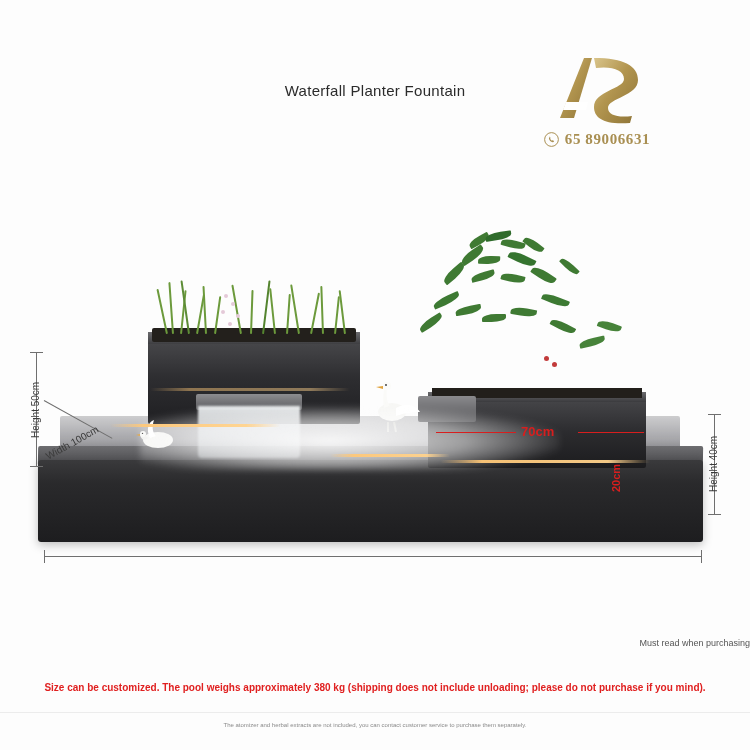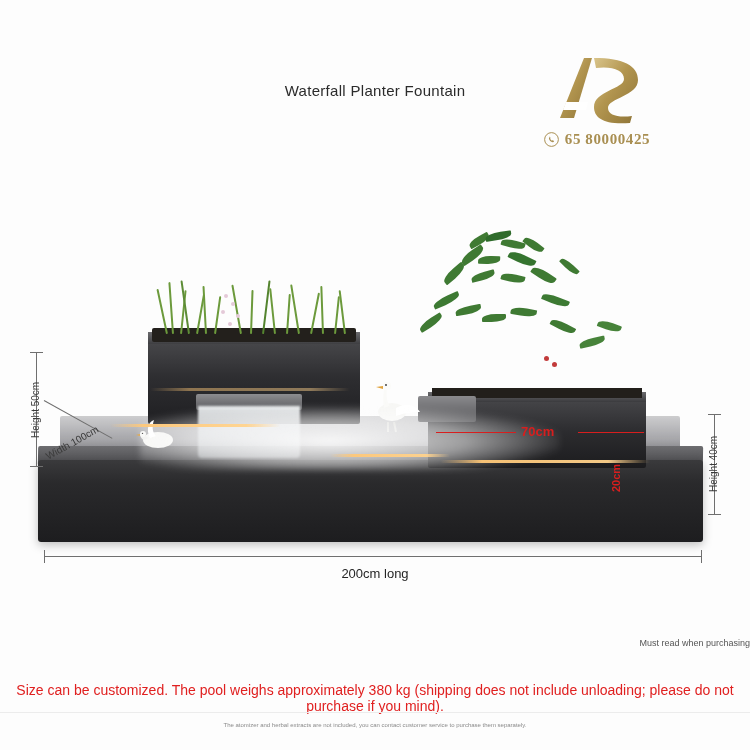--- a/index.html
+++ b/index.html
@@ -294,22 +294,23 @@
     text-align: right;
     font-size: 9px;
     color: #555;
   }
   .note-red {
     position: absolute;
     left: 0;
     top: 682px;
     width: 750px;
     text-align: center;
-    font-size: 14px;
+    font-size: 10px;
     color: #e02020;
+    font-weight: bold;
   }
   .note-tiny {
     position: absolute;
     left: 0;
     top: 722px;
     width: 750px;
     text-align: center;
     font-size: 6px;
     color: #8a8a8a;
   }
@@ -344,21 +345,21 @@
         <path d="M72 6 C102 6 116 14 116 28 C116 44 86 46 86 56 C86 63 96 66 110 64 L108 71 C82 73 72 66 72 55 C72 39 102 37 102 27 C102 18 90 14 74 16 Z" fill="url(#gold)"></path>
       </svg>
     </div>
     <div class="logo-phone">
       <span class="wa-icon">
         <svg width="15" height="15" viewBox="0 0 24 24">
           <circle cx="12" cy="12" r="11" fill="none" stroke="#a98f52" stroke-width="1.6"></circle>
           <path d="M8.5 7.6c.5-.2 1 0 1.2.5l.6 1.3c.2.4.1.8-.2 1.1l-.4.4c.6 1.3 1.6 2.3 2.9 2.9l.4-.4c.3-.3.7-.4 1.1-.2l1.3.6c.5.2.7.7.5 1.2-.3.8-1.1 1.3-2 1.2-3.1-.4-5.6-2.9-6-6-.1-.9.4-1.7 1.2-2Z" fill="#a98f52"></path>
         </svg>
       </span>
-      <span>65 80000425</span>
+      <span>65 89006631</span>
     </div>
   </div>
 
   <div class="scene">
 
     <div class="pool-water"></div>
     <div class="pool-top"></div>
     <div class="pool-base"></div>
 
     <div class="planter-left"></div>
@@ -463,21 +464,20 @@
   <div class="dim" style="left:44px; top:452px; transform:rotate(-29deg); transform-origin:left top;">Width 100cm</div>
 
   <div class="dim-line vline" style="left:714px; top:414px; height:100px;"></div>
   <div class="tick" style="left:708px; top:414px; width:13px; height:1px;"></div>
   <div class="tick" style="left:708px; top:514px; width:13px; height:1px;"></div>
   <div class="dim label-rot" style="left:708px; top:492px;">Height 40cm</div>
 
   <div class="dim-line hline" style="left:44px; top:556px; width:658px;"></div>
   <div class="tick" style="left:44px; top:550px; width:1px; height:13px;"></div>
   <div class="tick" style="left:701px; top:550px; width:1px; height:13px;"></div>
-  <div class="label-200">200cm long</div>
 
   <div class="label-70">70cm</div>
   <div class="dim-line hline" style="left:436px; top:432px; width:80px; background:#d81e1e;"></div>
   <div class="dim-line hline" style="left:578px; top:432px; width:66px; background:#d81e1e;"></div>
 
   <div class="label-20">20cm</div>
 
   <div class="note-must">Must read when purchasing</div>
   <div class="note-red">Size can be customized. The pool weighs approximately 380 kg (shipping does not include unloading; please do not purchase if you mind).</div>
   <div class="bottom-rule"></div>

